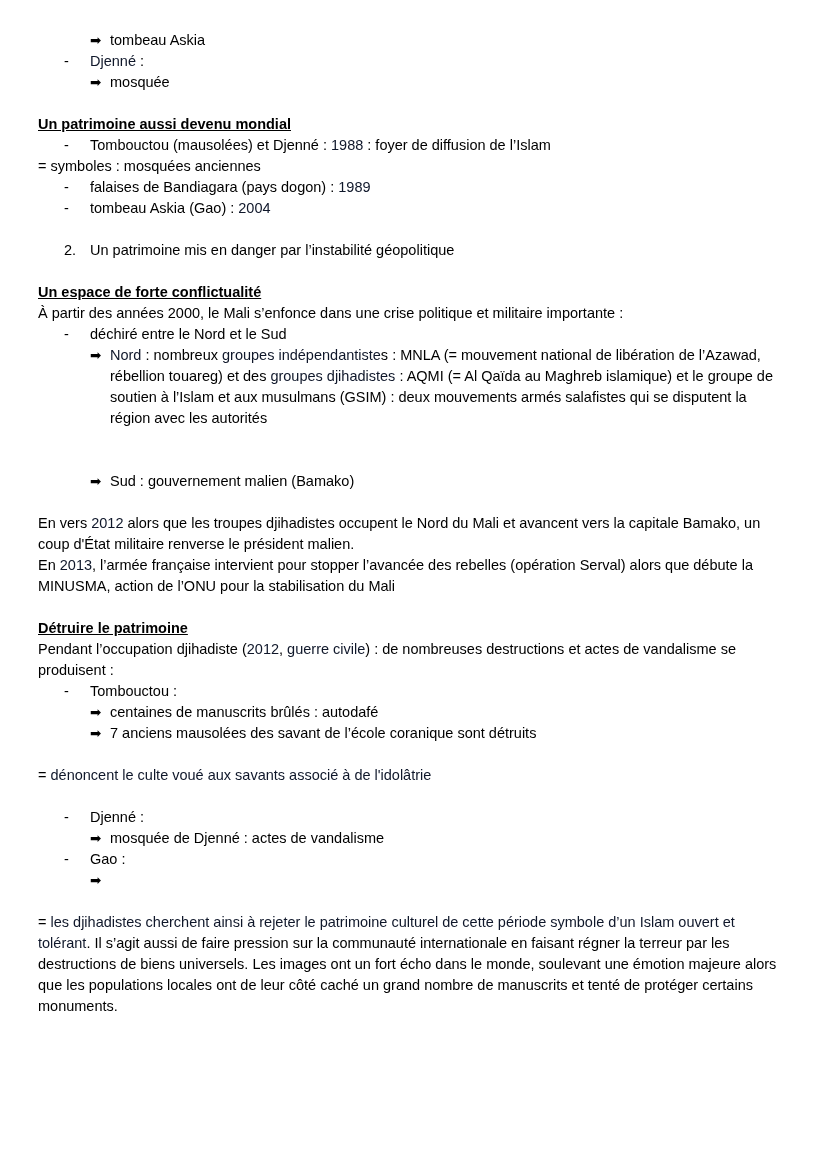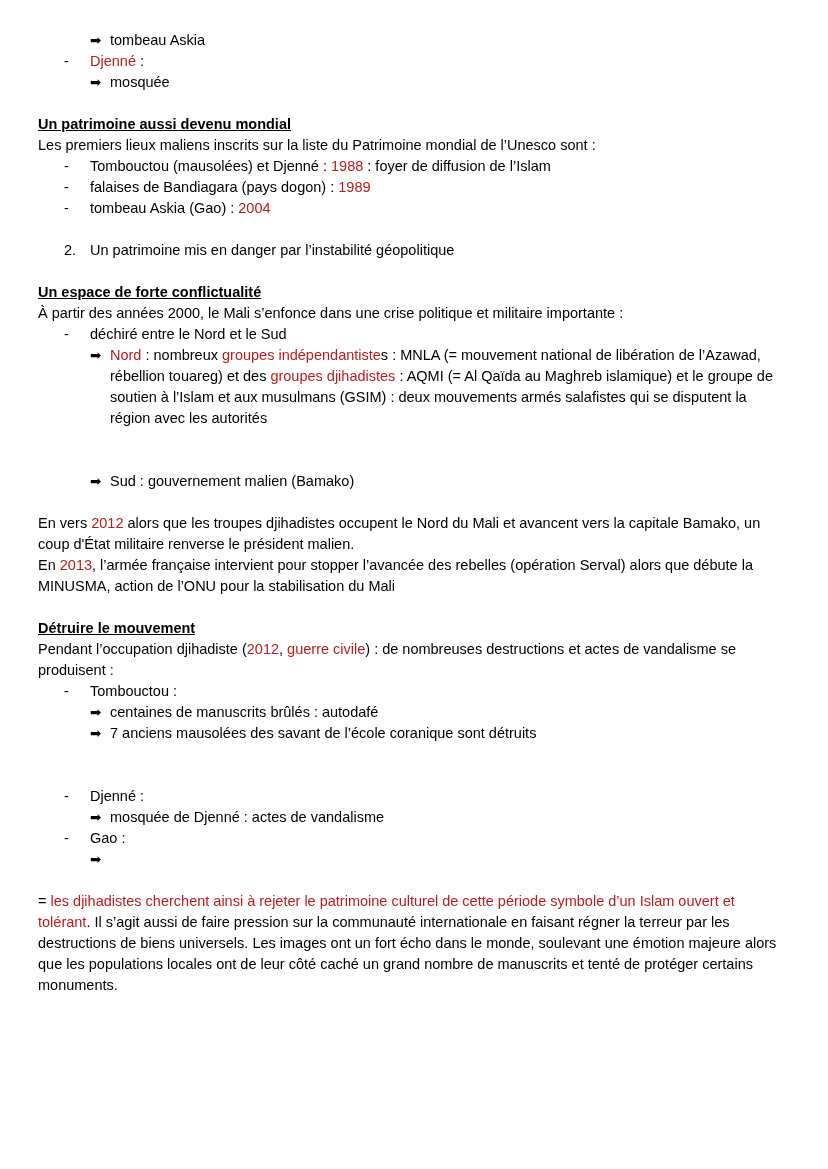--- a/index.html
+++ b/index.html
@@ -24,55 +24,56 @@
   .dash, .numbered { padding-left: 52px; }
   .arrow { padding-left: 72px; }
   .marker { position: absolute; top: 0; }
   .dash .marker, .numbered .marker { left: 26px; }
   .arrow .marker { left: 52px; font-size: 13.5px; }
   .heading .content {
     font-weight: bold;
     text-decoration: underline;
   }
   .numbered .content { }
-  .blue { color: #b91c1c; }
+  .blue { color: #0f172a; }
 </style>
 </head>
 <body>
 
 <div class="page">
     <div class="block arrow"><span class="marker">➡</span><span class="content"><span>tombeau Askia</span></span></div>
     <div class="block dash"><span class="marker">-</span><span class="content"><span class="blue">Djenné</span><span> :</span></span></div>
     <div class="block arrow"><span class="marker">➡</span><span class="content"><span>mosquée</span></span></div>
     <div class="block blank"></div>
     <div class="block heading"><span class="content"><span>Un patrimoine aussi devenu mondial</span></span></div>
-    <div class="block para"><span class="content"><span>Les premiers lieux maliens inscrits sur la liste du Patrimoine mondial de l’Unesco sont :</span></span></div>
     <div class="block dash"><span class="marker">-</span><span class="content"><span>Tombouctou (mausolées) et Djenné : </span><span class="blue">1988</span><span> : foyer de diffusion de l’Islam</span></span></div>
+    <div class="block para"><span class="content"><span>= symboles : mosquées anciennes</span></span></div>
     <div class="block dash"><span class="marker">-</span><span class="content"><span>falaises de Bandiagara (pays dogon) : </span><span class="blue">1989</span></span></div>
     <div class="block dash"><span class="marker">-</span><span class="content"><span>tombeau Askia (Gao) : </span><span class="blue">2004</span></span></div>
     <div class="block blank"></div>
     <div class="block numbered"><span class="marker">2.</span><span class="content"><span>Un patrimoine mis en danger par l’instabilité géopolitique</span></span></div>
     <div class="block blank"></div>
     <div class="block heading"><span class="content"><span>Un espace de forte conflictualité</span></span></div>
     <div class="block para"><span class="content"><span>À partir des années 2000, le Mali s’enfonce dans une crise politique et militaire importante :</span></span></div>
     <div class="block dash"><span class="marker">-</span><span class="content"><span>déchiré entre le Nord et le Sud</span></span></div>
     <div class="block arrow"><span class="marker">➡</span><span class="content"><span class="blue">Nord</span><span> : nombreux </span><span class="blue">groupes indépendantiste</span><span>s : MNLA (= mouvement national de libération de l’Azawad, rébellion touareg) et des </span><span class="blue">groupes djihadistes</span><span> : AQMI (= Al Qaïda au Maghreb islamique) et le groupe de soutien à l’Islam et aux musulmans (GSIM) : deux mouvements armés salafistes qui se disputent la région avec les autorités</span></span></div>
     <div class="block blank"></div>
     <div class="block blank"></div>
     <div class="block arrow"><span class="marker">➡</span><span class="content"><span>Sud : gouvernement malien (Bamako)</span></span></div>
     <div class="block blank"></div>
     <div class="block para"><span class="content"><span>En vers </span><span class="blue">2012</span><span> alors que les troupes djihadistes occupent le Nord du Mali et avancent vers la capitale Bamako, un coup d'État militaire renverse le président malien.</span></span></div>
     <div class="block para"><span class="content"><span>En </span><span class="blue">2013</span><span>, l’armée française intervient pour stopper l’avancée des rebelles (opération Serval) alors que débute la MINUSMA, action de l’ONU pour la stabilisation du Mali</span></span></div>
     <div class="block blank"></div>
-    <div class="block heading"><span class="content"><span>Détruire le mouvement</span></span></div>
+    <div class="block heading"><span class="content"><span>Détruire le patrimoine</span></span></div>
     <div class="block para"><span class="content"><span>Pendant l’occupation djihadiste (</span><span class="blue">2012</span><span>, </span><span class="blue">guerre civile</span><span>) : de nombreuses destructions et actes de vandalisme se produisent :</span></span></div>
     <div class="block dash"><span class="marker">-</span><span class="content"><span>Tombouctou :</span></span></div>
     <div class="block arrow"><span class="marker">➡</span><span class="content"><span>centaines de manuscrits brûlés : autodafé</span></span></div>
     <div class="block arrow"><span class="marker">➡</span><span class="content"><span>7 anciens mausolées des savant de l’école coranique sont détruits</span></span></div>
     <div class="block blank"></div>
+    <div class="block para"><span class="content"><span>= </span><span class="blue">dénoncent le culte voué aux savants associé à de l'idolâtrie</span></span></div>
     <div class="block blank"></div>
     <div class="block dash"><span class="marker">-</span><span class="content"><span>Djenné :</span></span></div>
     <div class="block arrow"><span class="marker">➡</span><span class="content"><span>mosquée de Djenné : actes de vandalisme</span></span></div>
     <div class="block dash"><span class="marker">-</span><span class="content"><span>Gao :</span></span></div>
     <div class="block arrow"><span class="marker">➡</span></div>
     <div class="block blank"></div>
     <div class="block para"><span class="content"><span>=  </span><span class="blue">les djihadistes cherchent ainsi à rejeter le patrimoine culturel de cette période symbole d’un Islam ouvert et tolérant</span><span>. Il s’agit aussi de faire pression sur la communauté internationale en faisant régner la terreur par les destructions de biens universels. Les images ont un fort écho dans le monde, soulevant une émotion majeure alors que les populations locales ont de leur côté caché un grand nombre de manuscrits et tenté de protéger certains monuments.</span></span></div>
   </div>
 
 </body></html>

